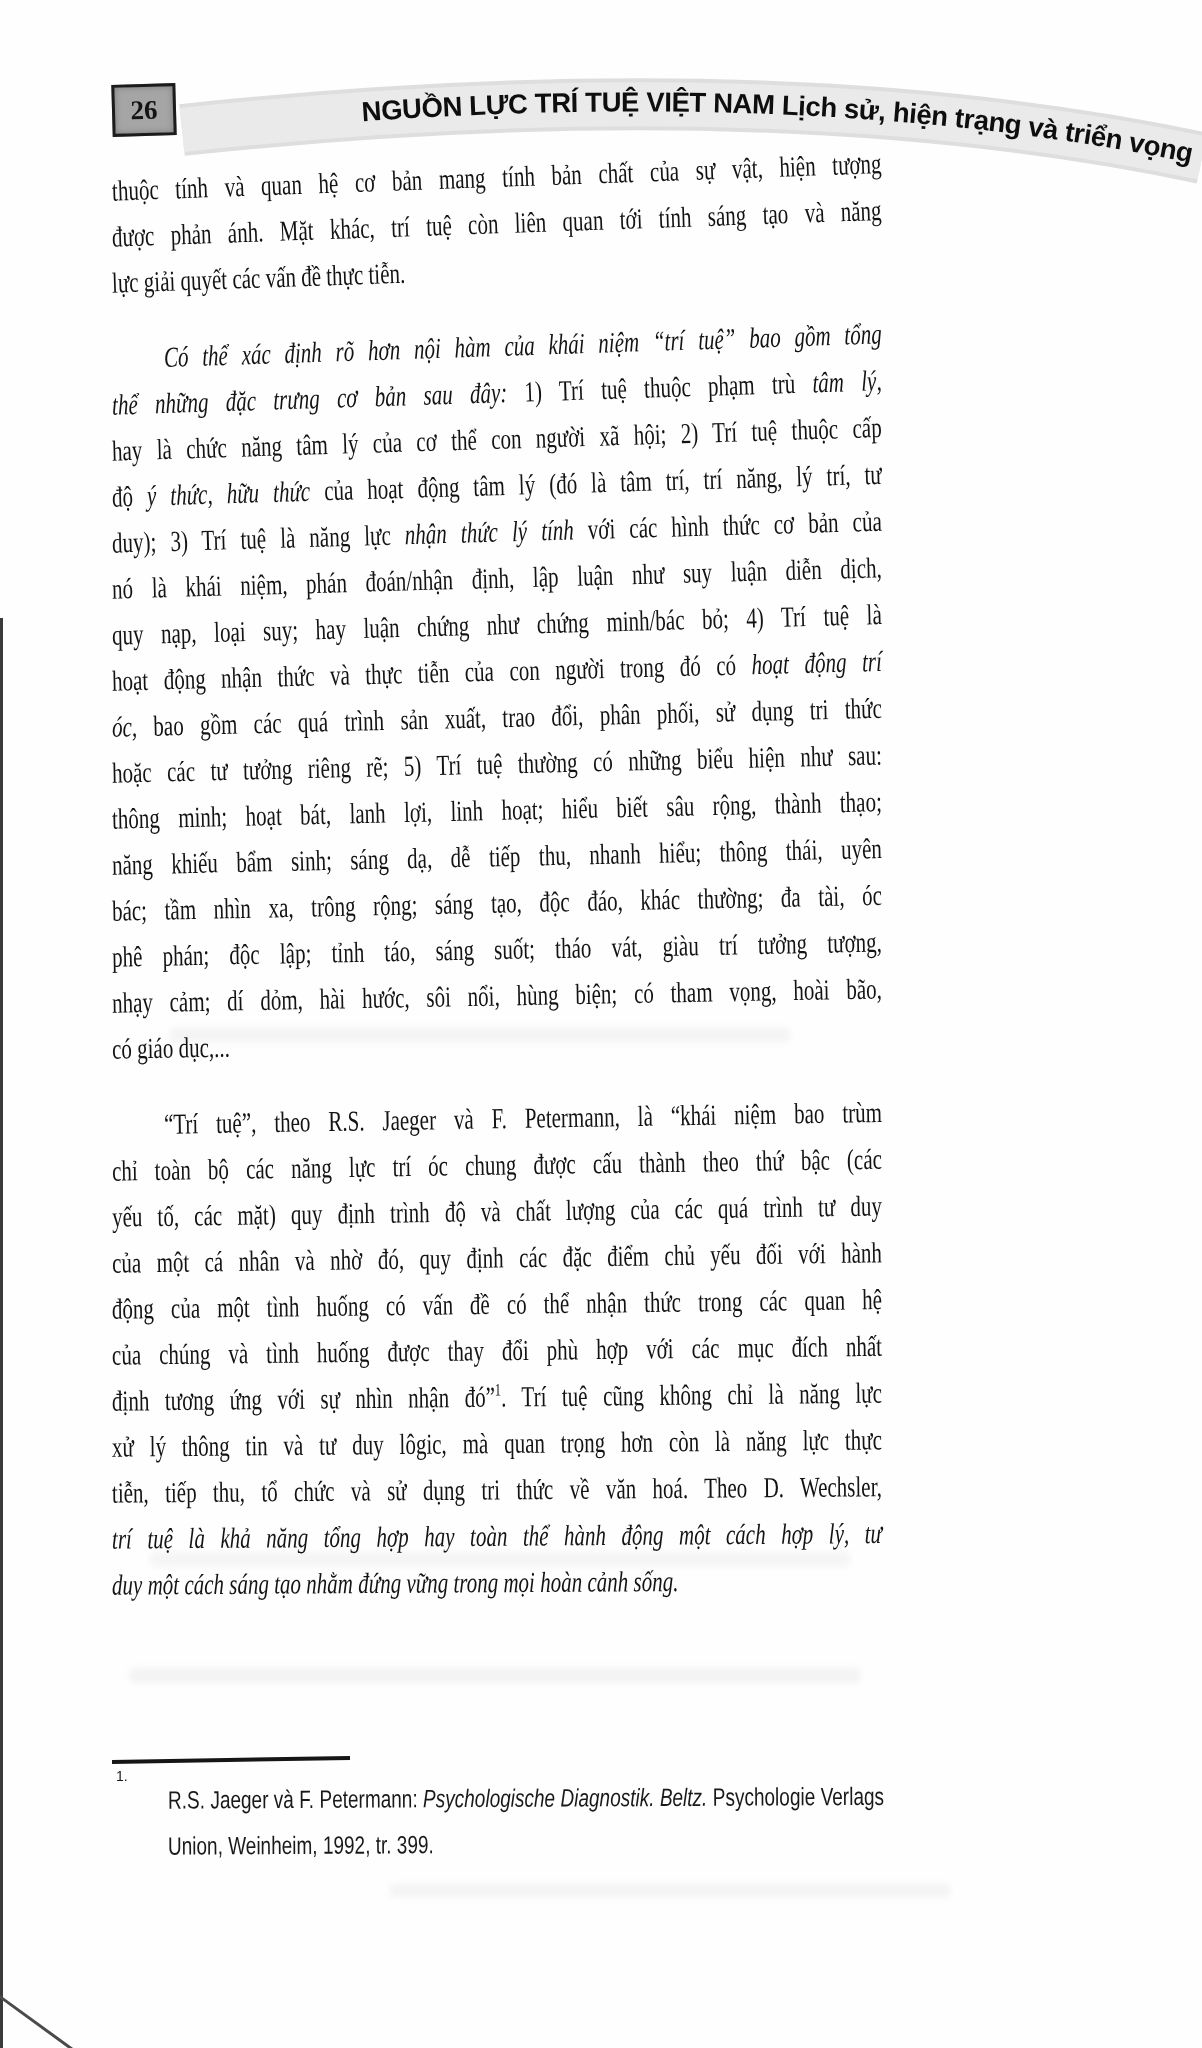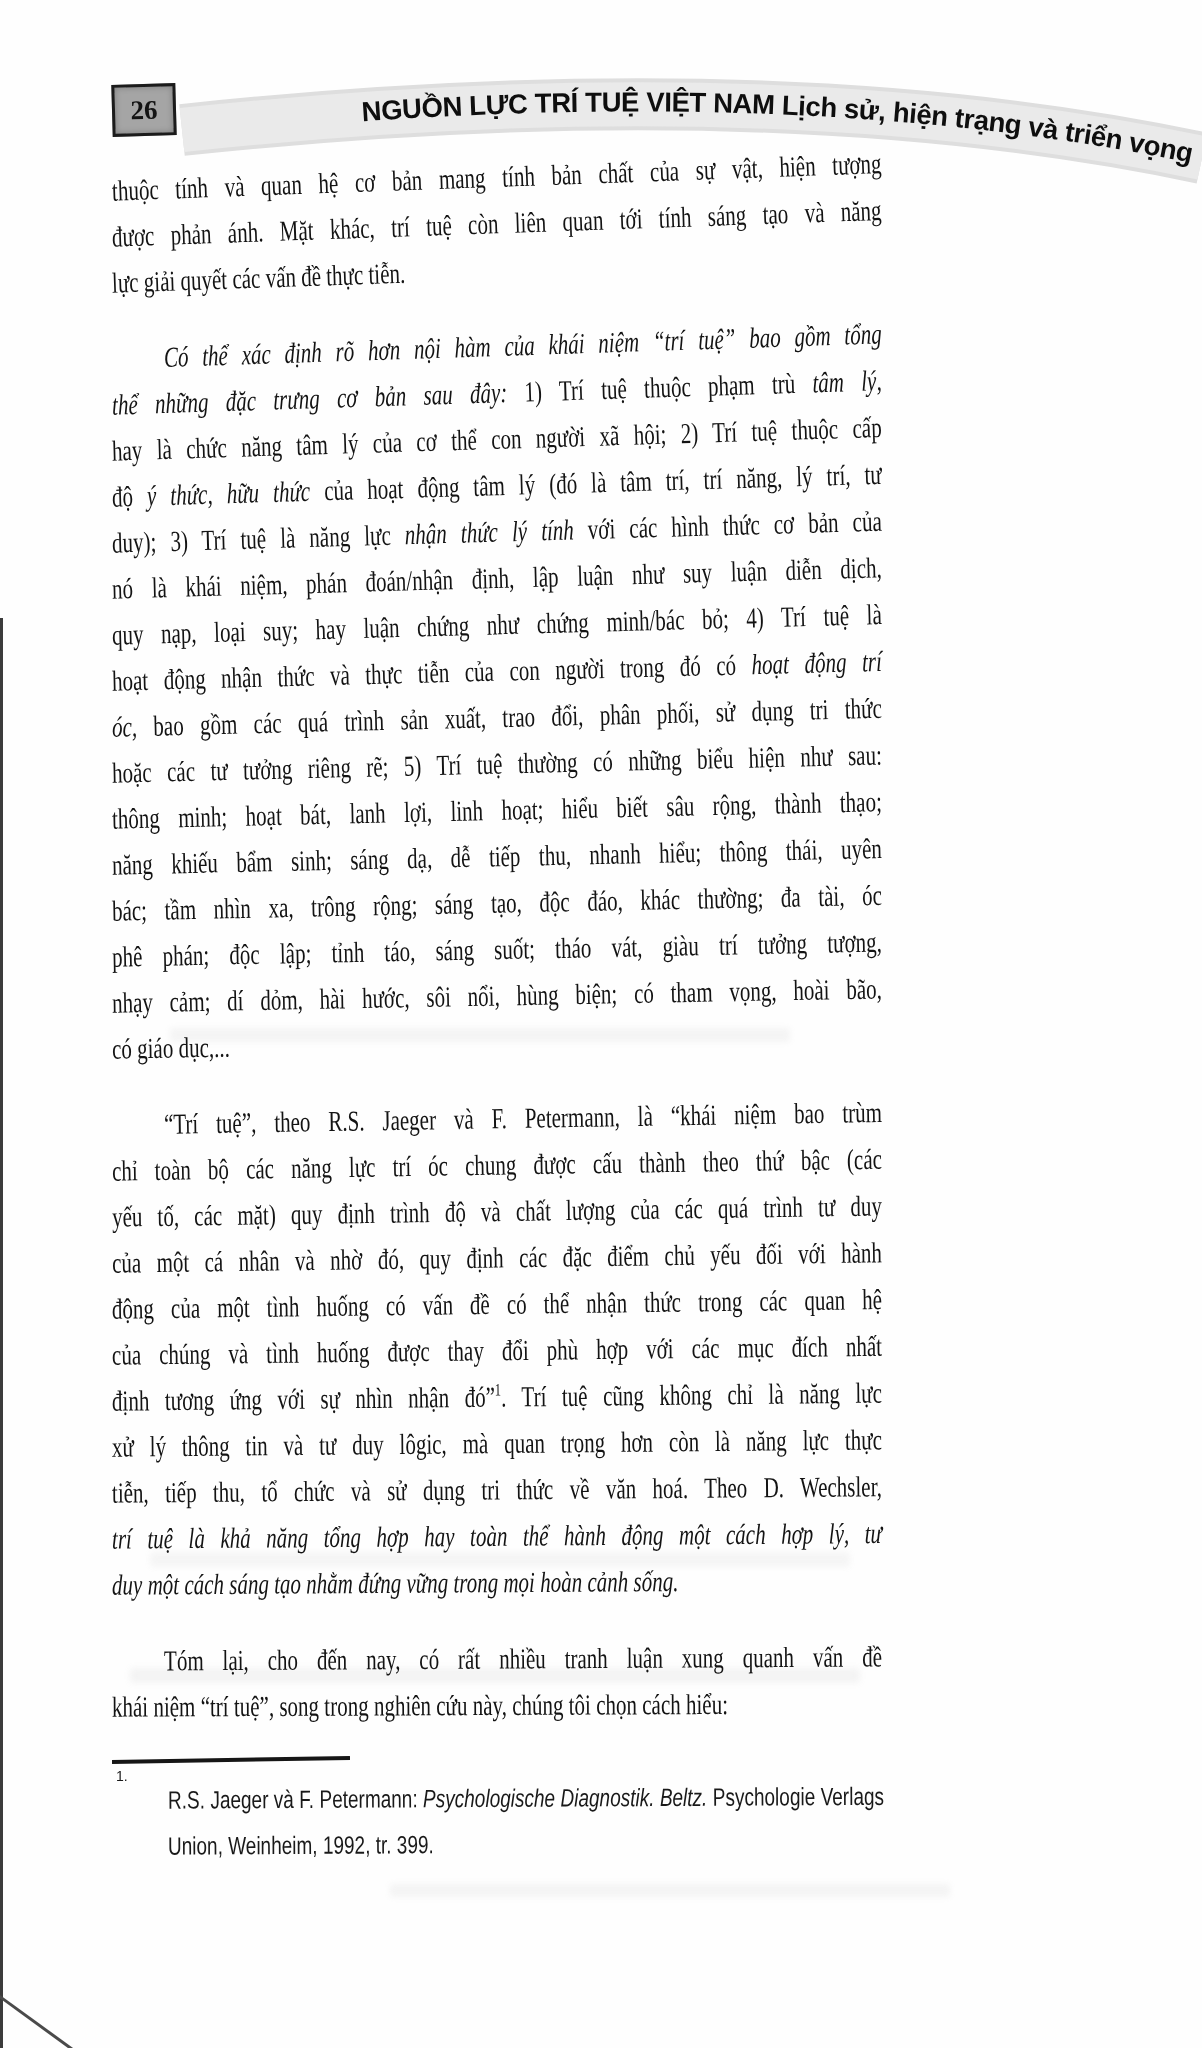--- a/index.html
+++ b/index.html
@@ -133,24 +133,20 @@
         <div class="bodyline" style="transform: rotate(-0.83deg) scaleY(1.38);"><span class="seg-r">yếu tố, các mặt) quy định trình độ và chất lượng của các quá trình tư duy</span></div>
         <div class="bodyline" style="transform: rotate(-0.77deg) scaleY(1.38);"><span class="seg-r">của một cá nhân và nhờ đó, quy định các đặc điểm chủ yếu đối với hành</span></div>
         <div class="bodyline" style="transform: rotate(-0.71deg) scaleY(1.38);"><span class="seg-r">động của một tình huống có vấn đề có thể nhận thức trong các quan hệ</span></div>
         <div class="bodyline" style="transform: rotate(-0.66deg) scaleY(1.38);"><span class="seg-r">của chúng và tình huống được thay đổi phù hợp với các mục đích nhất</span></div>
         <div class="bodyline" style="transform: rotate(-0.6deg) scaleY(1.38);"><span class="seg-r">định tương ứng với sự nhìn nhận đó”</span><span class="seg-sup">1</span><span class="seg-r">. Trí tuệ cũng không chỉ là năng lực</span></div>
         <div class="bodyline" style="transform: rotate(-0.54deg) scaleY(1.38);"><span class="seg-r">xử lý thông tin và tư duy lôgic, mà quan trọng hơn còn là năng lực thực</span></div>
         <div class="bodyline" style="transform: rotate(-0.48deg) scaleY(1.38);"><span class="seg-r">tiễn, tiếp thu, tổ chức và sử dụng tri thức về văn hoá. Theo D. Wechsler,</span></div>
         <div class="bodyline" style="transform: rotate(-0.42deg) scaleY(1.38);"><span class="seg-i">trí tuệ là khả năng tổng hợp hay toàn thể hành động một cách hợp lý, tư</span></div>
         <div class="bodyline lastline" style="transform: rotate(-0.37deg) scaleY(1.38);"><span class="seg-i">duy một cách sáng tạo nhằm đứng vững trong mọi hoàn cảnh sống.</span></div>
       </div>
-      <div class="para">
-        <div class="bodyline firstline" style="transform: rotate(-0.31deg) scaleY(1.38);"><span class="seg-r">Tóm lại, cho đến nay, có rất nhiều tranh luận xung quanh vấn đề</span></div>
-        <div class="bodyline lastline" style="transform: rotate(-0.25deg) scaleY(1.38);"><span class="seg-r">khái niệm “trí tuệ”, song trong nghiên cứu này, chúng tôi chọn cách hiểu:</span></div>
-      </div>
     </div>
 
   <div class="footnote-rule"></div>
   <div class="footnote" id="footnote">
     <span class="footnote-marker">1.</span>
   <div class="footline"><span class="seg-r">R.S. Jaeger và F. Petermann: </span><span class="seg-i">Psychologische Diagnostik. Beltz.</span><span class="seg-r"> Psychologie Verlags</span></div>
       <div class="footline lastline"><span class="seg-r">Union, Weinheim, 1992, tr. 399.</span></div>
     </div>
 
   <div class="scan-edge-line"></div>

